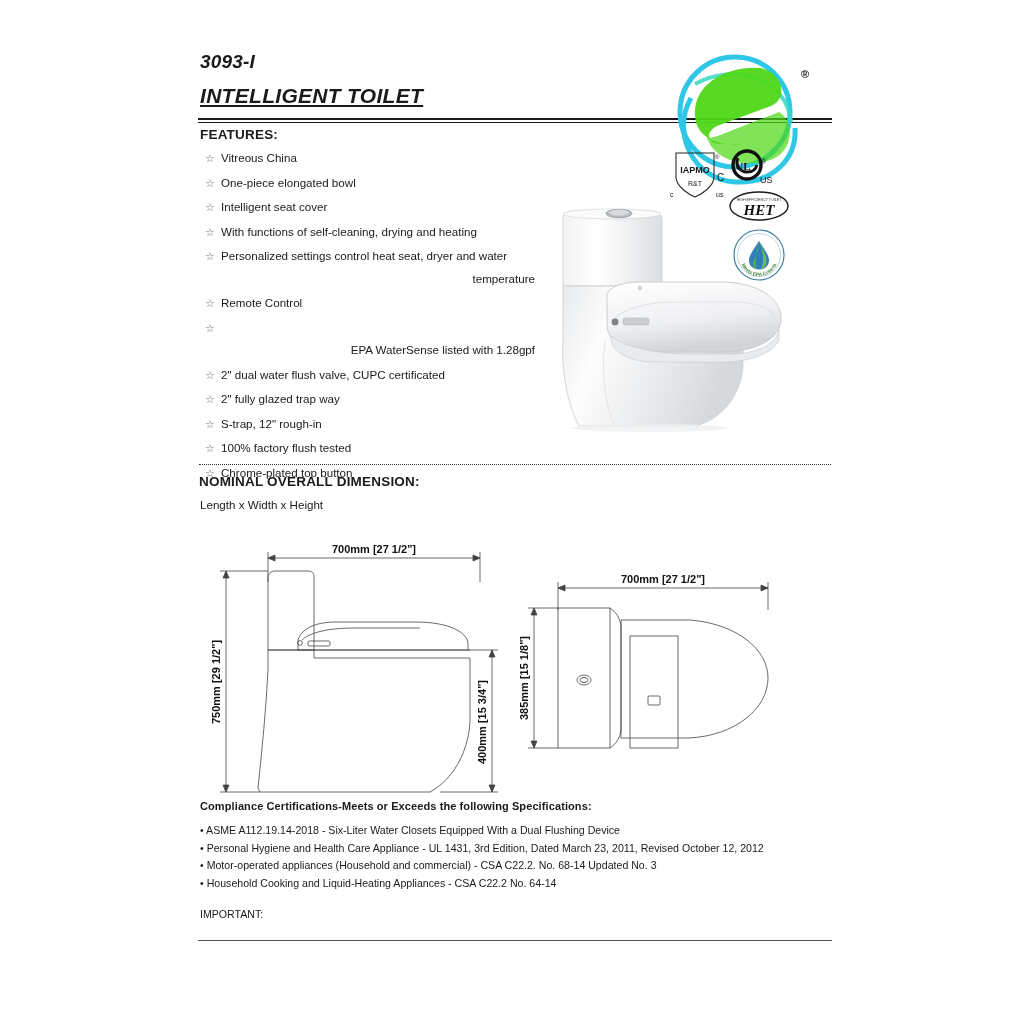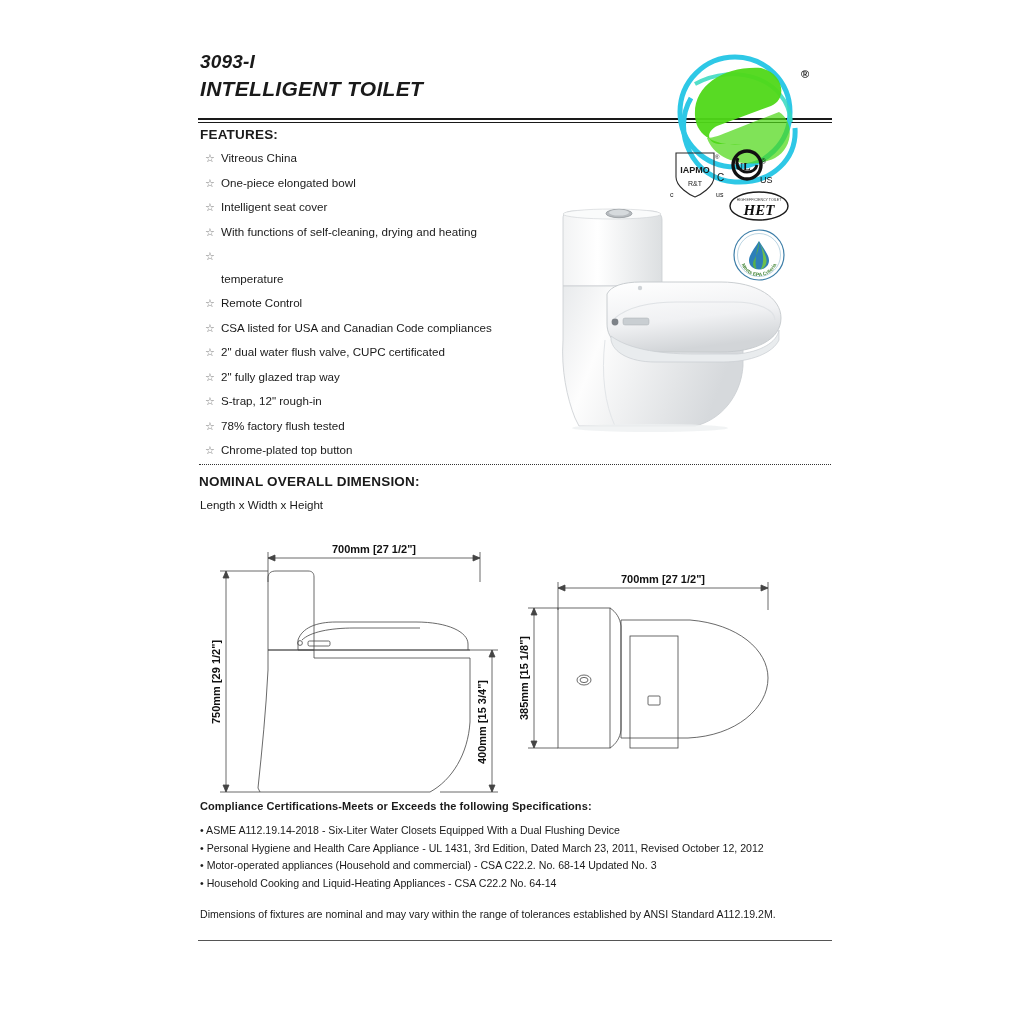--- a/index.html
+++ b/index.html
@@ -13,21 +13,21 @@
   .page { position: relative; width: 1024px; height: 1024px; border-radius: 29px; }
 
   
   .header { position: absolute; left: 200px; top: 50px; width: 630px; }
   .model-no {
     font-size: 19px; font-weight: bold; font-style: italic;
     letter-spacing: .2px; line-height: 1.25;
   }
   .product-title {
     font-size: 21px; font-weight: bold; font-style: italic;
-    letter-spacing: .3px; margin-top: 2px; line-height: 1.2;
+    letter-spacing: .3px; margin-top: 9px; line-height: 1.2; text-decoration: underline;
   }
   .rule-double {
     position: absolute; left: 198px; top: 118px; width: 634px;
     border-top: 2px solid #1a1a1a; border-bottom: 1px solid #1a1a1a;
     height: 5px;
   }
 
   
   .features-head {
     position: absolute; left: 200px; top: 127px;
@@ -35,21 +35,21 @@
   }
   .features { position: absolute; left: 205px; top: 150px; width: 330px; }
   .feat-row { display: flex; align-items: flex-start; margin-bottom: 8.5px; }
   .star {
     width: 16px; flex: 0 0 16px; color: #7a7a7a;
     font-size: 11px; line-height: 16px; text-align: left;
   }
   .feat-text { font-size: 11.6px; line-height: 16px; color: #1a1a1a; }
   .feat-sub {
     font-size: 11.6px; line-height: 16px; margin-left: 16px;
-    margin-top: -2px; margin-bottom: 8.5px;
+    margin-top: -2px; margin-bottom: 8.5px; text-align: right;
   }
 
   .rule-dotted {
     position: absolute; left: 199px; top: 464px; width: 632px;
     border-top: 1.6px dotted #333;
   }
 
   
   .dim-head {
     position: absolute; left: 199px; top: 474px;
@@ -177,47 +177,48 @@
     <div class="feat-row">
       <span class="star">☆</span>
       <span class="feat-text">Intelligent seat cover</span>
     </div>
     <div class="feat-row">
       <span class="star">☆</span>
       <span class="feat-text">With functions of self-cleaning, drying and heating</span>
     </div>
     <div class="feat-row">
       <span class="star">☆</span>
+      <span class="feat-text">Personalized settings control heat seat, dryer and water</span>
     </div>
     <div class="feat-sub">temperature</div>
 
     <div class="feat-row">
       <span class="star">☆</span>
       <span class="feat-text">Remote Control</span>
     </div>
     <div class="feat-row">
       <span class="star">☆</span>
-      <span class="feat-text">CSA listed for USA and Canadian Code compliances</span>
-    </div>
+    </div>
+    <div class="feat-sub">EPA WaterSense listed with 1.28gpf</div>
 
     <div class="feat-row">
       <span class="star">☆</span>
       <span class="feat-text">2" dual water flush valve, CUPC certificated</span>
     </div>
     <div class="feat-row">
       <span class="star">☆</span>
       <span class="feat-text">2" fully glazed trap way</span>
     </div>
     <div class="feat-row">
       <span class="star">☆</span>
       <span class="feat-text">S-trap, 12" rough-in</span>
     </div>
     <div class="feat-row">
       <span class="star">☆</span>
-      <span class="feat-text">78% factory flush tested</span>
+      <span class="feat-text">100% factory flush tested</span>
     </div>
     <div class="feat-row">
       <span class="star">☆</span>
       <span class="feat-text">Chrome-plated top button</span>
     </div>
   </div>
 
   <svg class="photo" viewBox="0 0 265 250">
     <defs>
       <linearGradient id="tankg" x1="0" y1="0" x2="1" y2="0">
@@ -343,17 +344,17 @@
 
   <div class="compliance">
     <div class="comp-head">Compliance Certifications-Meets or Exceeds the following Specifications:</div>
     <div class="comp-item">• ASME A112.19.14-2018 - Six-Liter Water Closets Equipped With a Dual Flushing Device</div>
     <div class="comp-item">• Personal Hygiene and Health Care Appliance - UL 1431, 3rd Edition, Dated March 23, 2011, Revised October 12, 2012</div>
     <div class="comp-item">• Motor-operated appliances  (Household and commercial) - CSA C22.2. No. 68-14 Updated No. 3</div>
     <div class="comp-item">• Household Cooking and Liquid-Heating Appliances - CSA C22.2 No. 64-14</div>
   </div>
 
   <div class="important">
-    <div class="imp-text">Dimensions of fixtures are nominal and may vary within the range of tolerances established by ANSI Standard A112.19.2M.</div>
+    <div class="imp-label">IMPORTANT:</div>
   </div>
   <div class="rule-bottom"></div>
 
 </div>
 
 </body></html>

